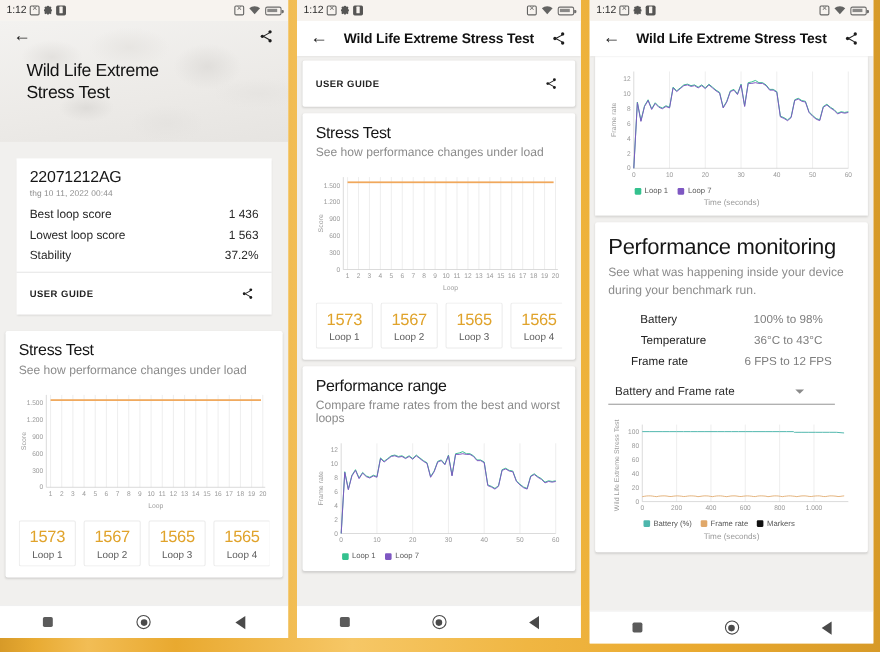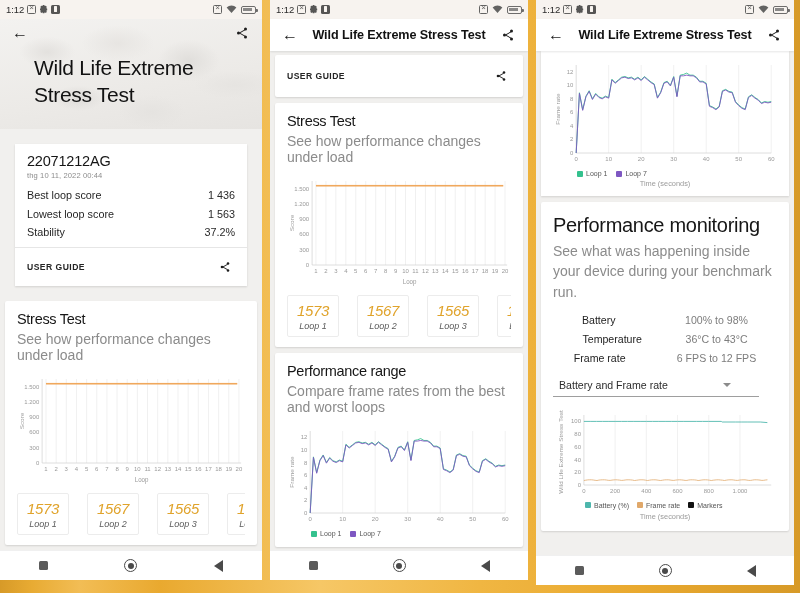--- a/index.html
+++ b/index.html
@@ -109,22 +109,22 @@
       radial-gradient(ellipse 36px 18px at 30% 72%, #dedcd9 0%, transparent 70%),
       radial-gradient(ellipse 48px 24px at 58% 85%, #e5e3e0 0%, transparent 70%),
       linear-gradient(170deg,#f3f2f0,#eceae7 60%,#e6e4e1);
     overflow: hidden;
   }
   .hero-topbar {
     position:absolute; top:0; left:0; right:0; height:28px;
     display:flex; align-items:center; padding:0 10px;
   }
   .hero-title {
-    position:absolute; left:34px; top:36px; right:20px;
-    font-size:21px; line-height:1.28; color:#121212;
+    position:absolute; left:24px; top:36px; right:20px;
+    font-size:16px; line-height:1.28; color:#121212;
     letter-spacing:-0.3px;
   }
 
   
   .card {
     background:#fff; margin: 5px 5px 0 5px;
     border-radius: 2px;
     box-shadow: 0 1px 2px rgba(0,0,0,.13);
     padding: 10px 12px;
   }
@@ -143,33 +143,33 @@
   .guide-row {
     display:flex; align-items:center; justify-content:space-between;
     padding-top: 9px;
   }
   .guide-label {
     font-size: 8.6px; font-weight:bold; letter-spacing:.45px; color:#242424;
   }
 
   
   .sec-title { font-size: 14.5px; color:#161616; letter-spacing:-.3px; }
-  .sec-sub   { font-size: 14px; color:#8b8b8b; margin-top:4px; letter-spacing:0; }
+  .sec-sub   { font-size: 11px; color:#8b8b8b; margin-top:4px; letter-spacing:0; }
 
   
   .chart-wrap { margin-top: 10px; position: relative; }
   .chart-svg { display:block; width:100%; }
   .axis-text { font-size: 6.2px; fill:#9a9a9a; font-family:"Liberation Sans",sans-serif; }
   .axis-title{ font-size: 6.4px; fill:#9a9a9a; font-family:"Liberation Sans",sans-serif; }
   .gridline  { stroke:#e9e9e9; stroke-width:.7; }
   .axisline  { stroke:#cfcfcf; stroke-width:.7; }
 
   
   .loops {
-    display:flex; gap:18px; margin-top:8px; overflow:hidden;font-style:italic;
+    display:flex; gap:7px; margin-top:8px; overflow:hidden;
   }
   .loop-chip {
     min-width: 52px; flex:0 0 52px;
     border:1px solid #ececec; border-radius:2px;
     padding: 6px 2px 5px; text-align:center; background:#fff;
   }
   .loop-score { font-size:15px; color:#e0a32b; letter-spacing:-.3px; }
   .loop-name  { font-size:9px; color:#5c5c5c; margin-top:2px;}
 
   

